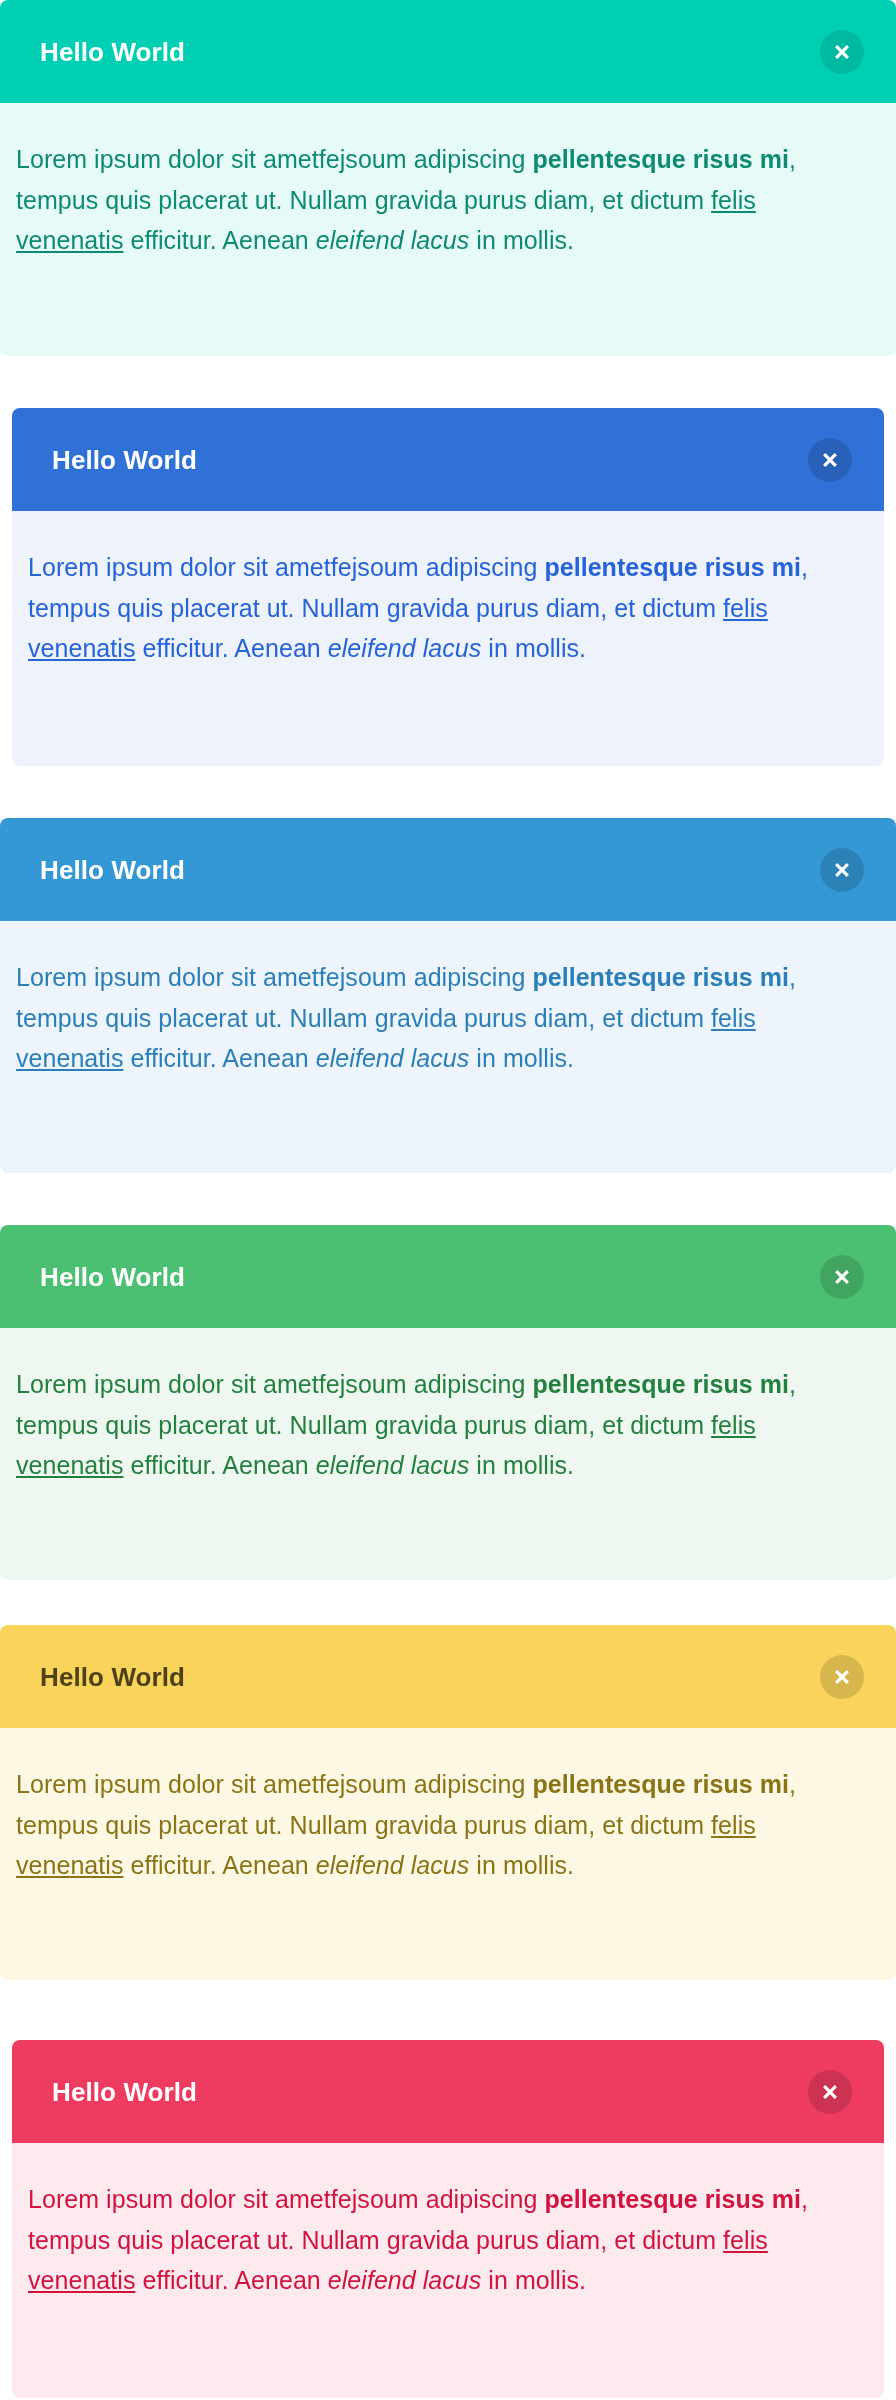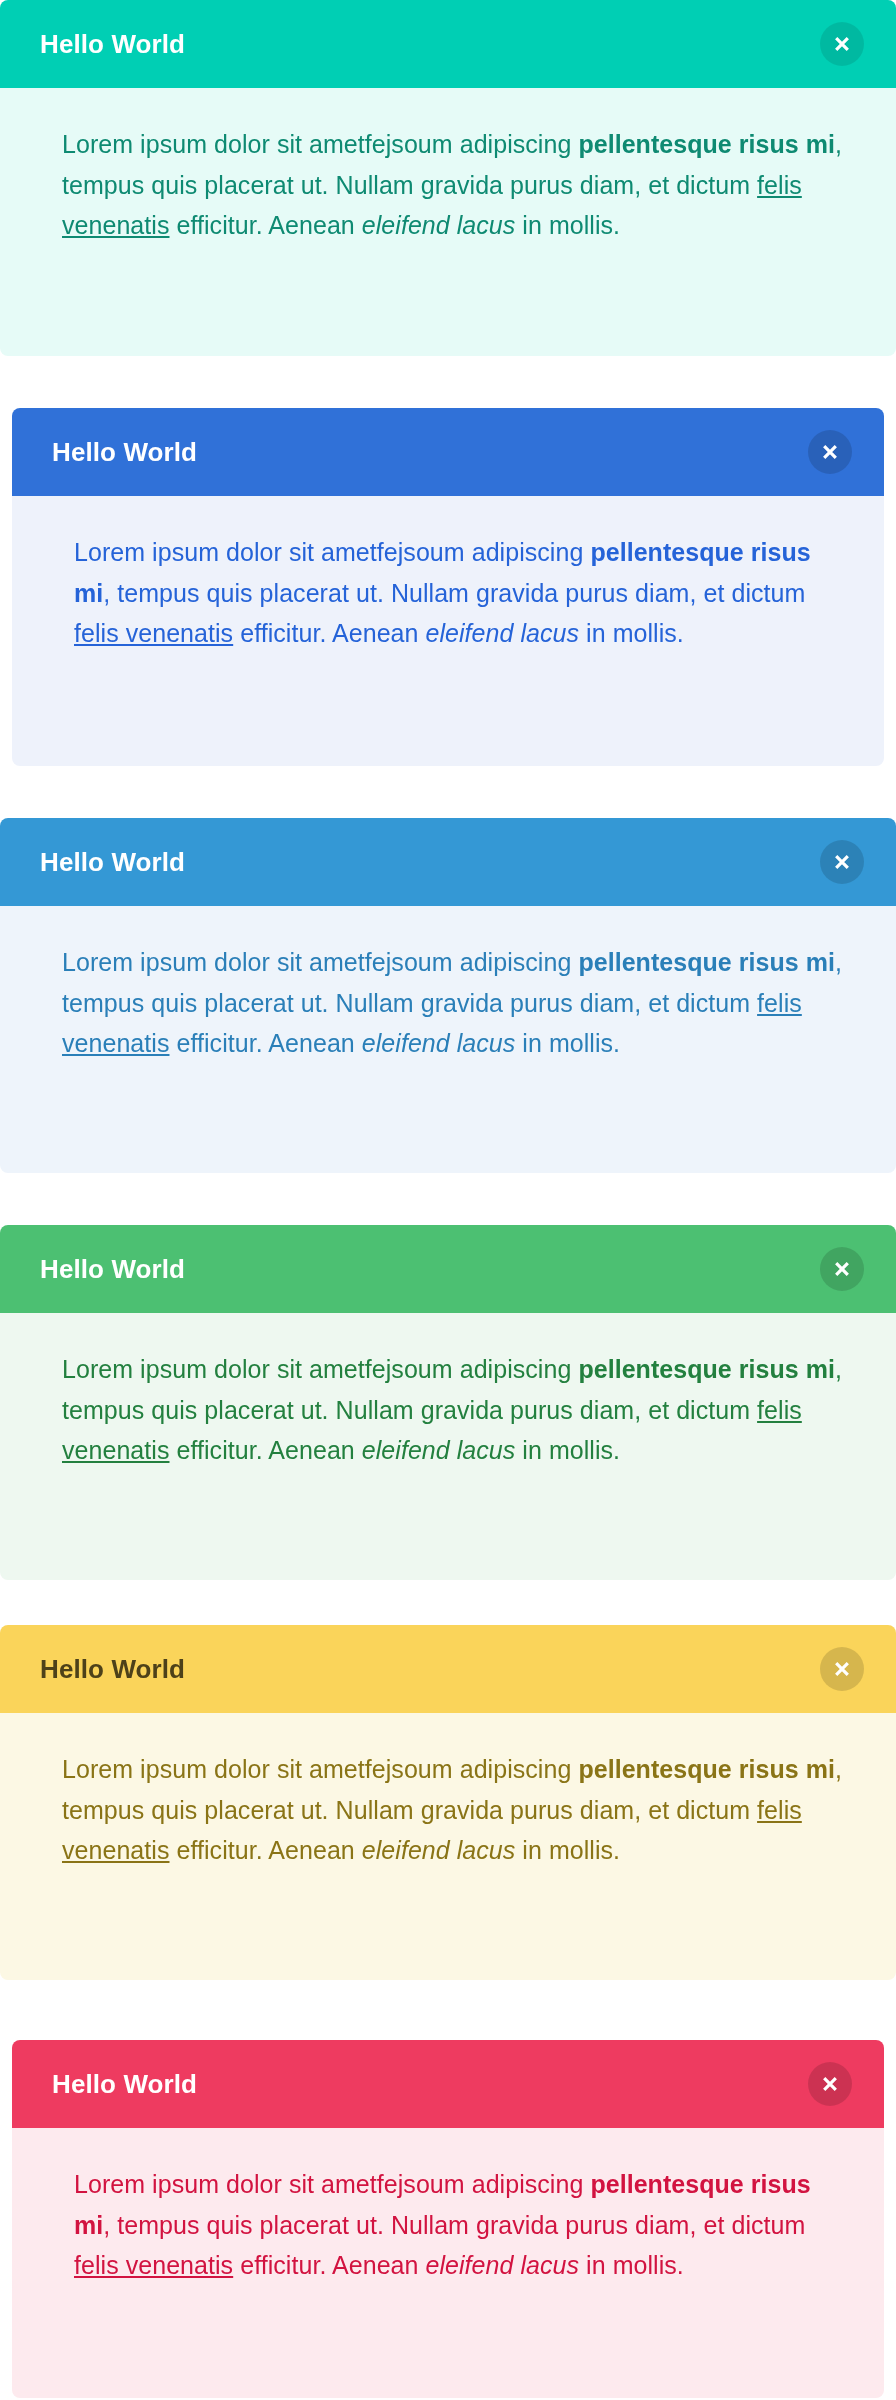--- a/index.html
+++ b/index.html
@@ -32,21 +32,21 @@
     margin-right: 12px;
   }
   .alert.full {
     margin-left: 0;
     margin-right: 0;
   }
 
   
   .alert-header {
     box-sizing: border-box;
-    height: 88px;
+    height: 103px;
     display: flex;
     align-items: center;
     justify-content: space-between;
     padding: 0 32px 0 40px;
   }
   .alert-title {
     font-size: 26px;
     font-weight: bold;
     letter-spacing: 0.1px;
     line-height: 1;
@@ -69,21 +69,21 @@
   }
   .close-glyph {
     display: block;
     width: 18px;
     height: 18px;
   }
 
   
   .alert-body {
     box-sizing: border-box;
-    padding: 36px 40px 40px 62px;
+    padding: 36px 40px 40px 16px;
   }
   .alert-text {
     margin: 0;
     font-size: 25px;
     line-height: 1.62;
     letter-spacing: 0.05px;
   }
   .alert-text b {
     font-weight: bold;
   }

